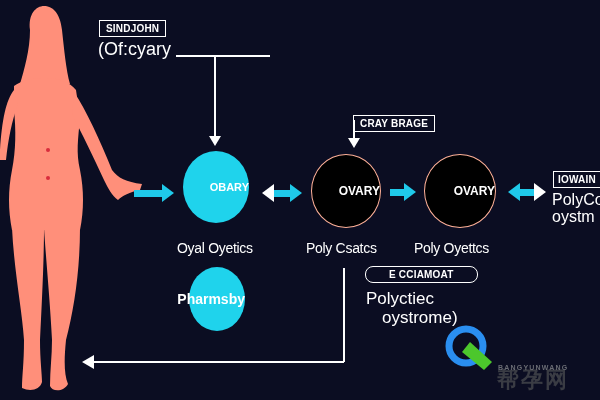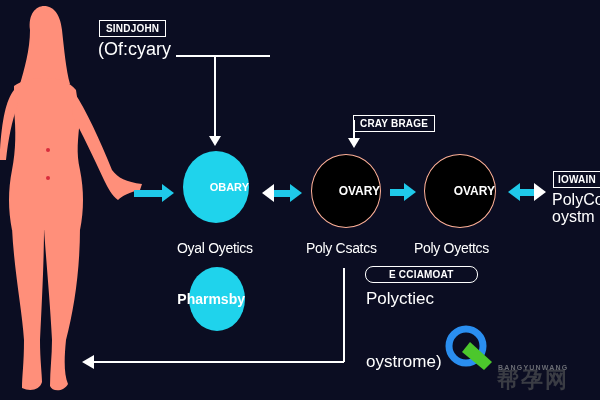--- a/index.html
+++ b/index.html
@@ -77,21 +77,21 @@
 <div class="bigtext" style="left:98px; top:40px; font-size:18px;">(Of:cyary</div>
 
 <div class="boxlabel" style="left:353px; top:115px; font-size:10px; padding:1px 6px;">CRAY BRAGE</div>
 
 <div class="boxlabel" style="left:553px; top:171px; font-size:10px; padding:1px 4px;">IOWAIN</div>
 <div class="bigtext" style="left:552px; top:190px; font-size:16px;">PolyCo</div>
 <div class="bigtext" style="left:552px; top:207px; font-size:16px;">oystm</div>
 
 <div class="boxlabel" style="left:365px; top:266px; font-size:10px; padding:1px 23px;border-radius:8px;">E CCIAMOAT</div>
 <div class="bigtext" style="left:366px; top:289px;">Polyctiec</div>
-<div class="bigtext" style="left:366px; top:308px;margin-top:44px;">oystrome)</div>
+<div class="bigtext" style="left:382px; top:308px;">oystrome)</div>
 
 <div class="circle cyan" style="left:183px; top:151px; width:66px; height:72px; font-size:11px;">
   <span>OBARY</span>
 </div>
 <div class="caption" style="left:177px; top:240px;">Oyal Oyetics</div>
 
 <div class="circle orange" style="left:311px; top:154px; width:68px; height:72px;">
   <span>OVARY</span>
 </div>
 <div class="caption" style="left:306px; top:240px;">Poly Csatcs</div>

